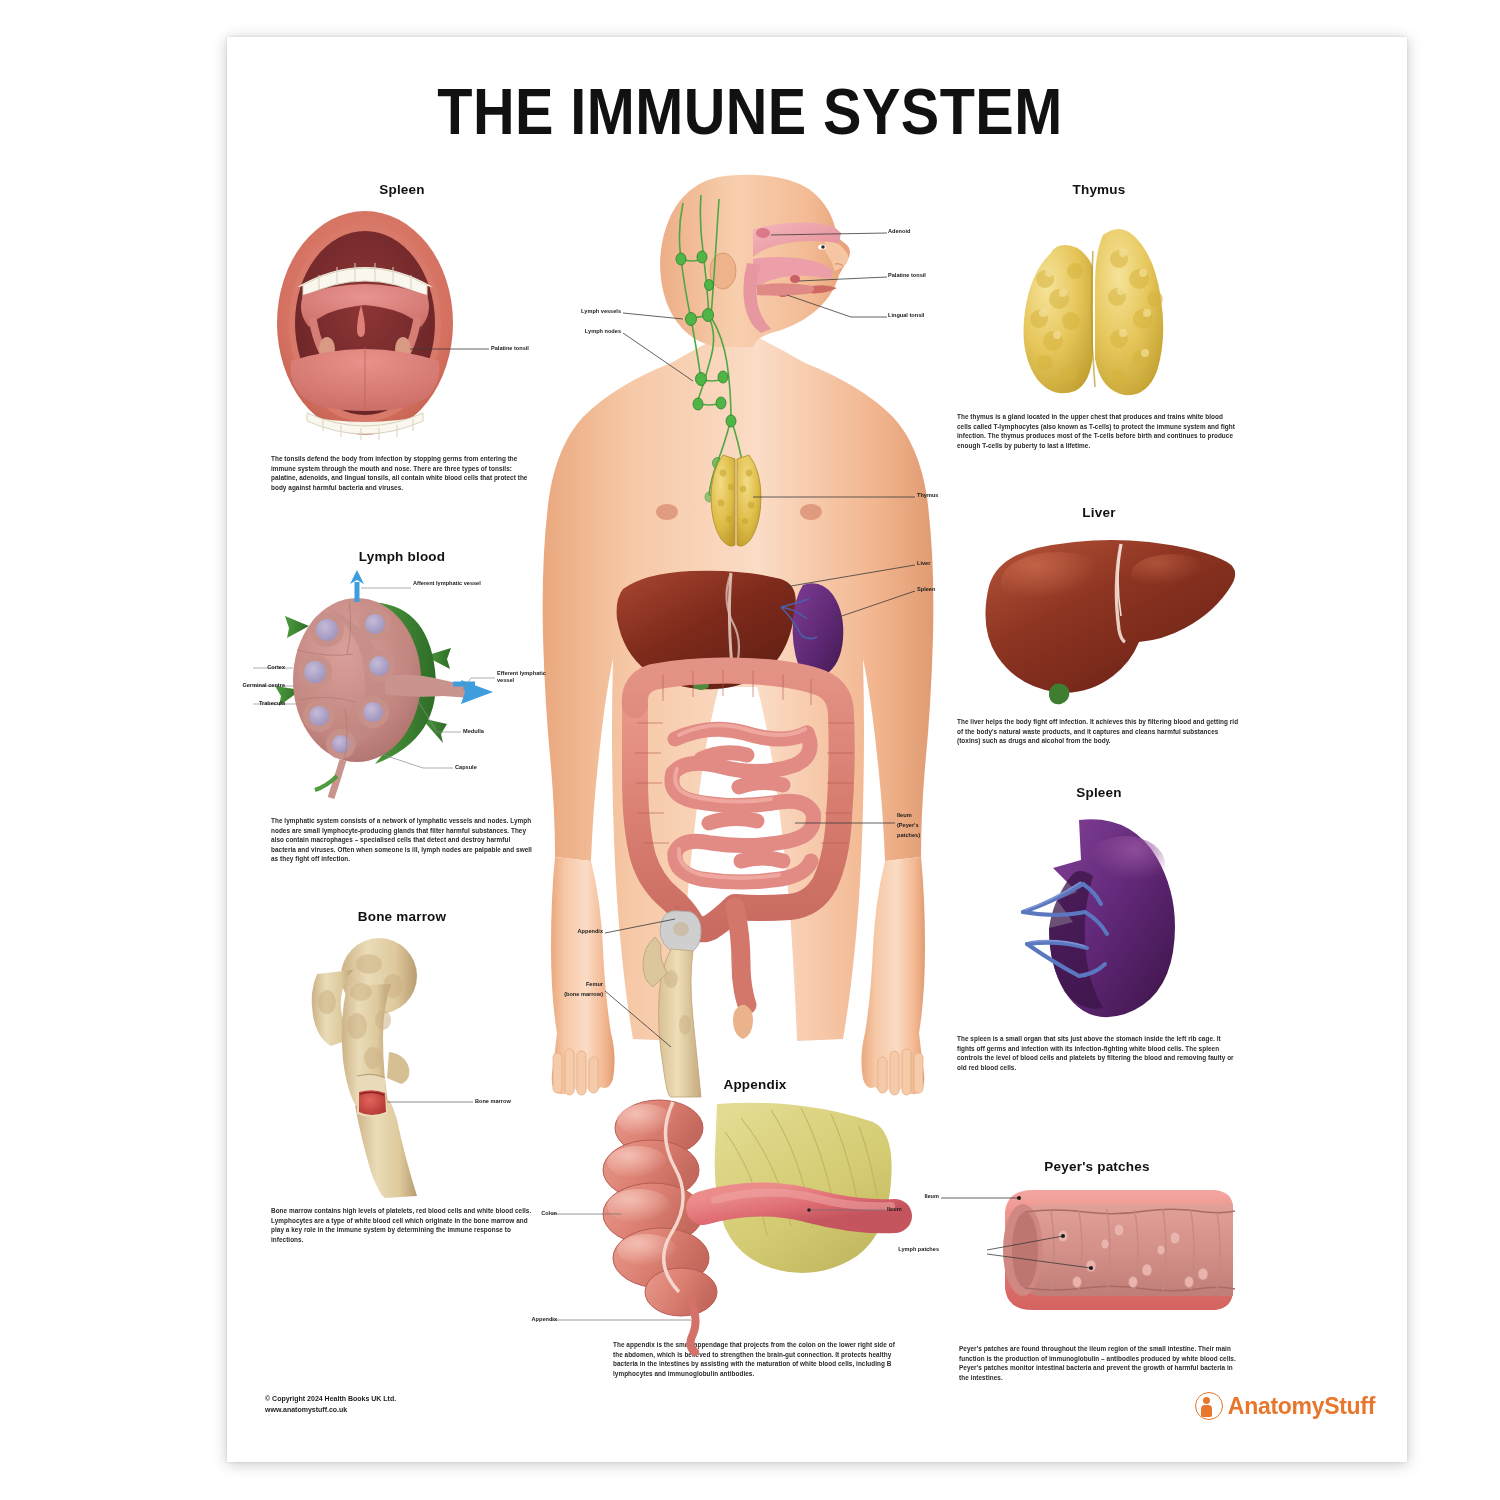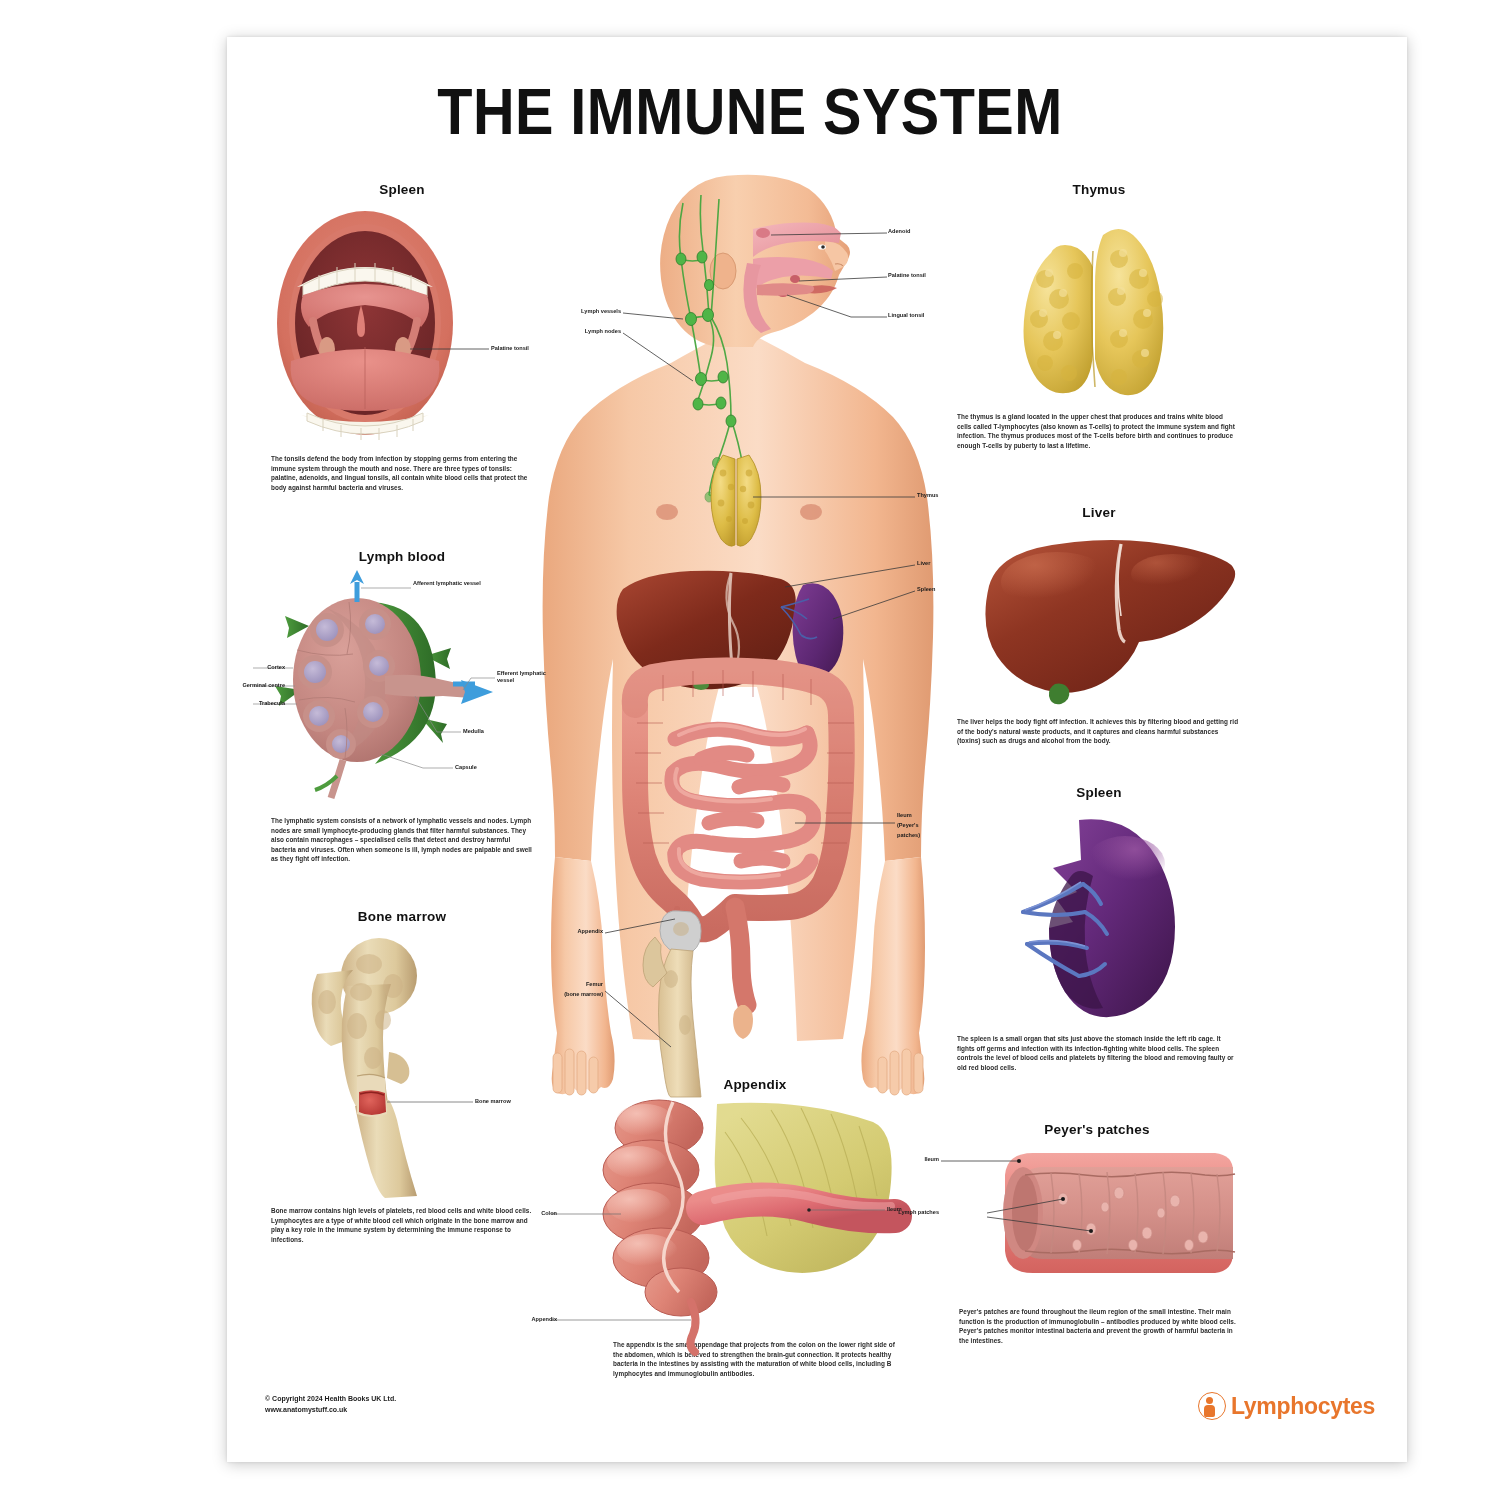--- a/index.html
+++ b/index.html
@@ -810,21 +810,21 @@
           </g>
           <circle cx="214" cy="114" r="1.8" fill="#222"></circle>
         </svg>
         <div class="lbl r" style="left:-104px; top:114px; width:66px;">Colon</div>
         <div class="lbl" style="left:292px; top:110px;">Ileum</div>
         <div class="lbl r" style="left:-104px; top:220px; width:66px;">Appendix</div>
       </div>
       <div class="panel-body" style="padding:0 10px 0 18px; margin-top:14px;">The appendix is the small appendage that projects from the colon on the lower right side of the abdomen, which is believed to strengthen the brain-gut connection. It protects healthy bacteria in the intestines by assisting with the maturation of white blood cells, including B lymphocytes and immunoglobulin antibodies.</div>
     </div>
 
-    <div class="panel" style="left:720px; top:1085px; width:300px;">
+    <div class="panel" style="left:720px; top:1122px; width:300px;">
       <div class="panel-title">Peyer's patches</div>
       <div class="fig" style="height:150px;">
         <svg width="300" height="150" viewBox="0 0 300 150">
           <defs>
             <linearGradient id="intOut" x1="0" y1="0" x2="0" y2="1">
               <stop offset="0%" stop-color="#F3A6A0"></stop>
               <stop offset="45%" stop-color="#E8817C"></stop>
               <stop offset="100%" stop-color="#D3635F"></stop>
             </linearGradient>
             <linearGradient id="intIn" x1="0" y1="0" x2="0" y2="1">
@@ -884,17 +884,17 @@
       <div class="panel-body" style="padding:0 6px 0 12px; margin-top:16px;">Peyer's patches are found throughout the ileum region of the small intestine. Their main function is the production of immunoglobulin – antibodies produced by white blood cells. Peyer's patches monitor intestinal bacteria and prevent the growth of harmful bacteria in the intestines.</div>
     </div>
 
     <div class="copy">
       <div>© Copyright 2024 Health Books UK Ltd.</div>
       <div>www.anatomystuff.co.uk</div>
     </div>
 
     <div class="brand">
       <div class="brand-mark"></div>
-      <div class="brand-text">Lymphocytes</div>
+      <div class="brand-text">AnatomyStuff</div>
     </div>
 
   </div>
 </div>
 
 </body></html>

